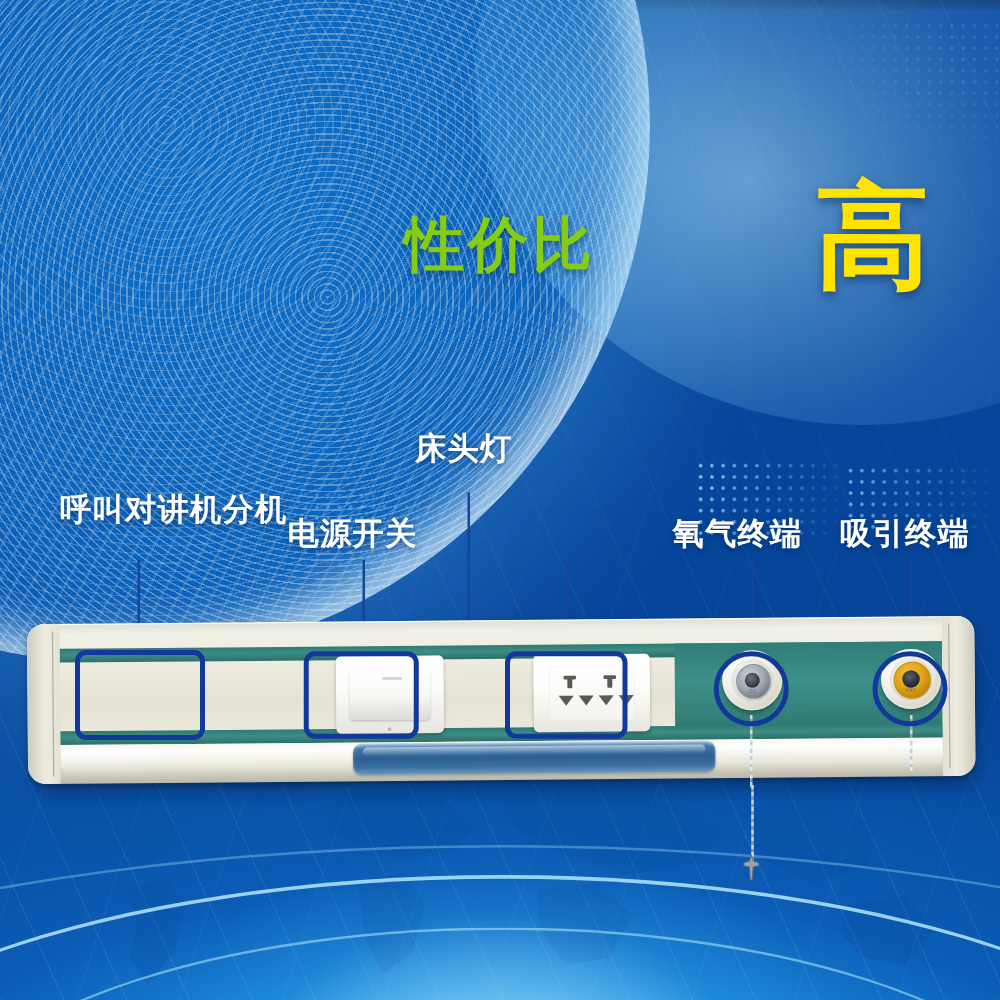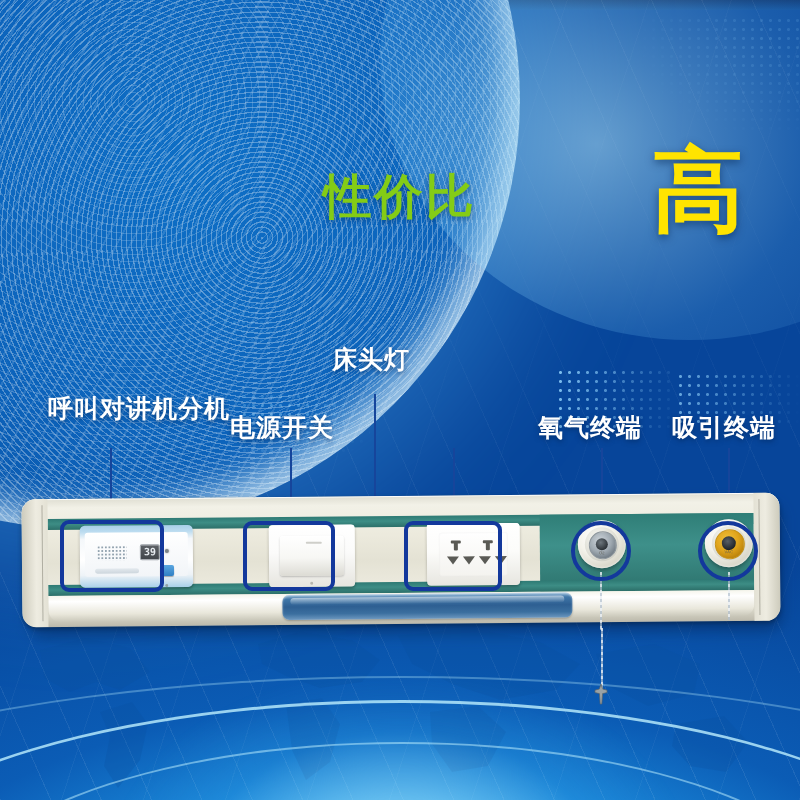--- a/index.html
+++ b/index.html
@@ -311,30 +311,20 @@
 
       <div class="bottom-rail"></div>
 
       <div class="endcap left">
         <div class="endcap-line" style="left:20px;"></div>
       </div>
       <div class="endcap right">
         <div class="endcap-line" style="left:5px;"></div>
       </div>
 
-      <div class="intercom">
-        <div class="ic-face">
-          <div class="ic-speaker"></div>
-          <div class="ic-display">39</div>
-          <div class="ic-led"></div>
-          <div class="ic-slot"></div>
-          <div class="ic-btn"></div>
-        </div>
-        <div class="ic-screw"></div>
-      </div>
 
       <div class="switch-plate">
         <div class="switch-rocker">
           <div class="switch-mark"></div>
         </div>
         <div class="switch-screw"></div>
       </div>
 
       <div class="socket-plate">
         <div class="socket-inner">

